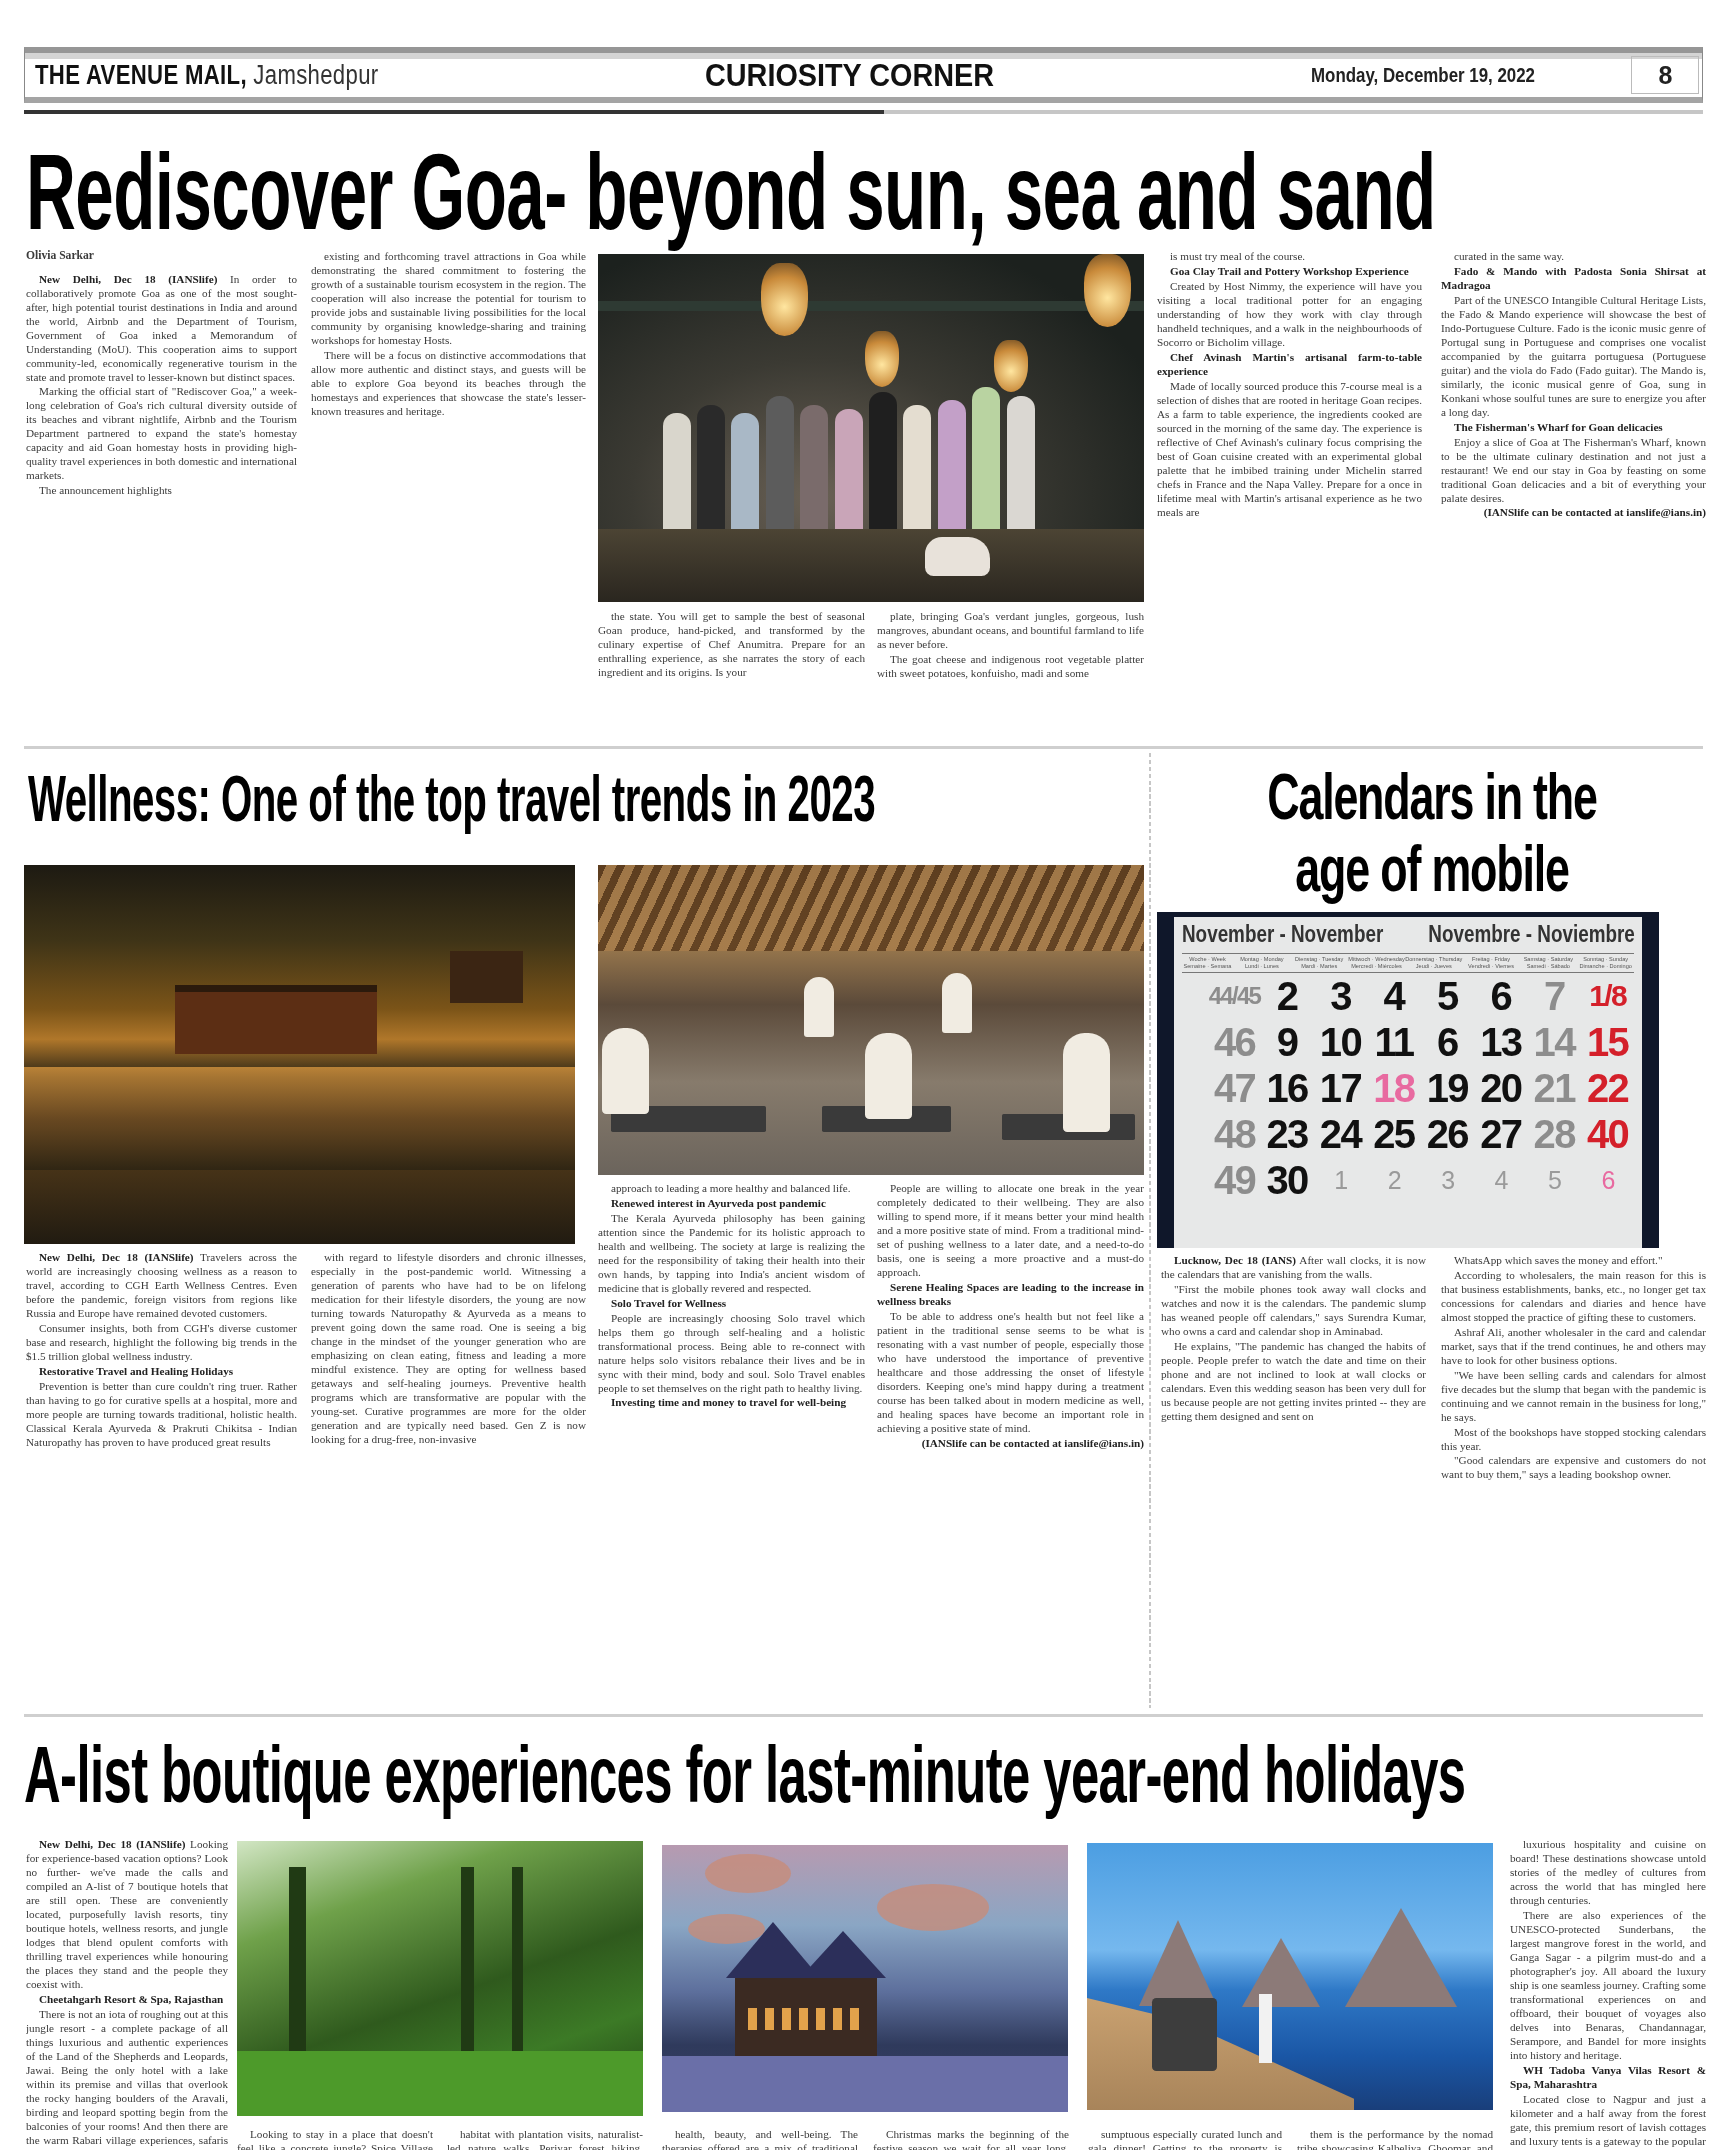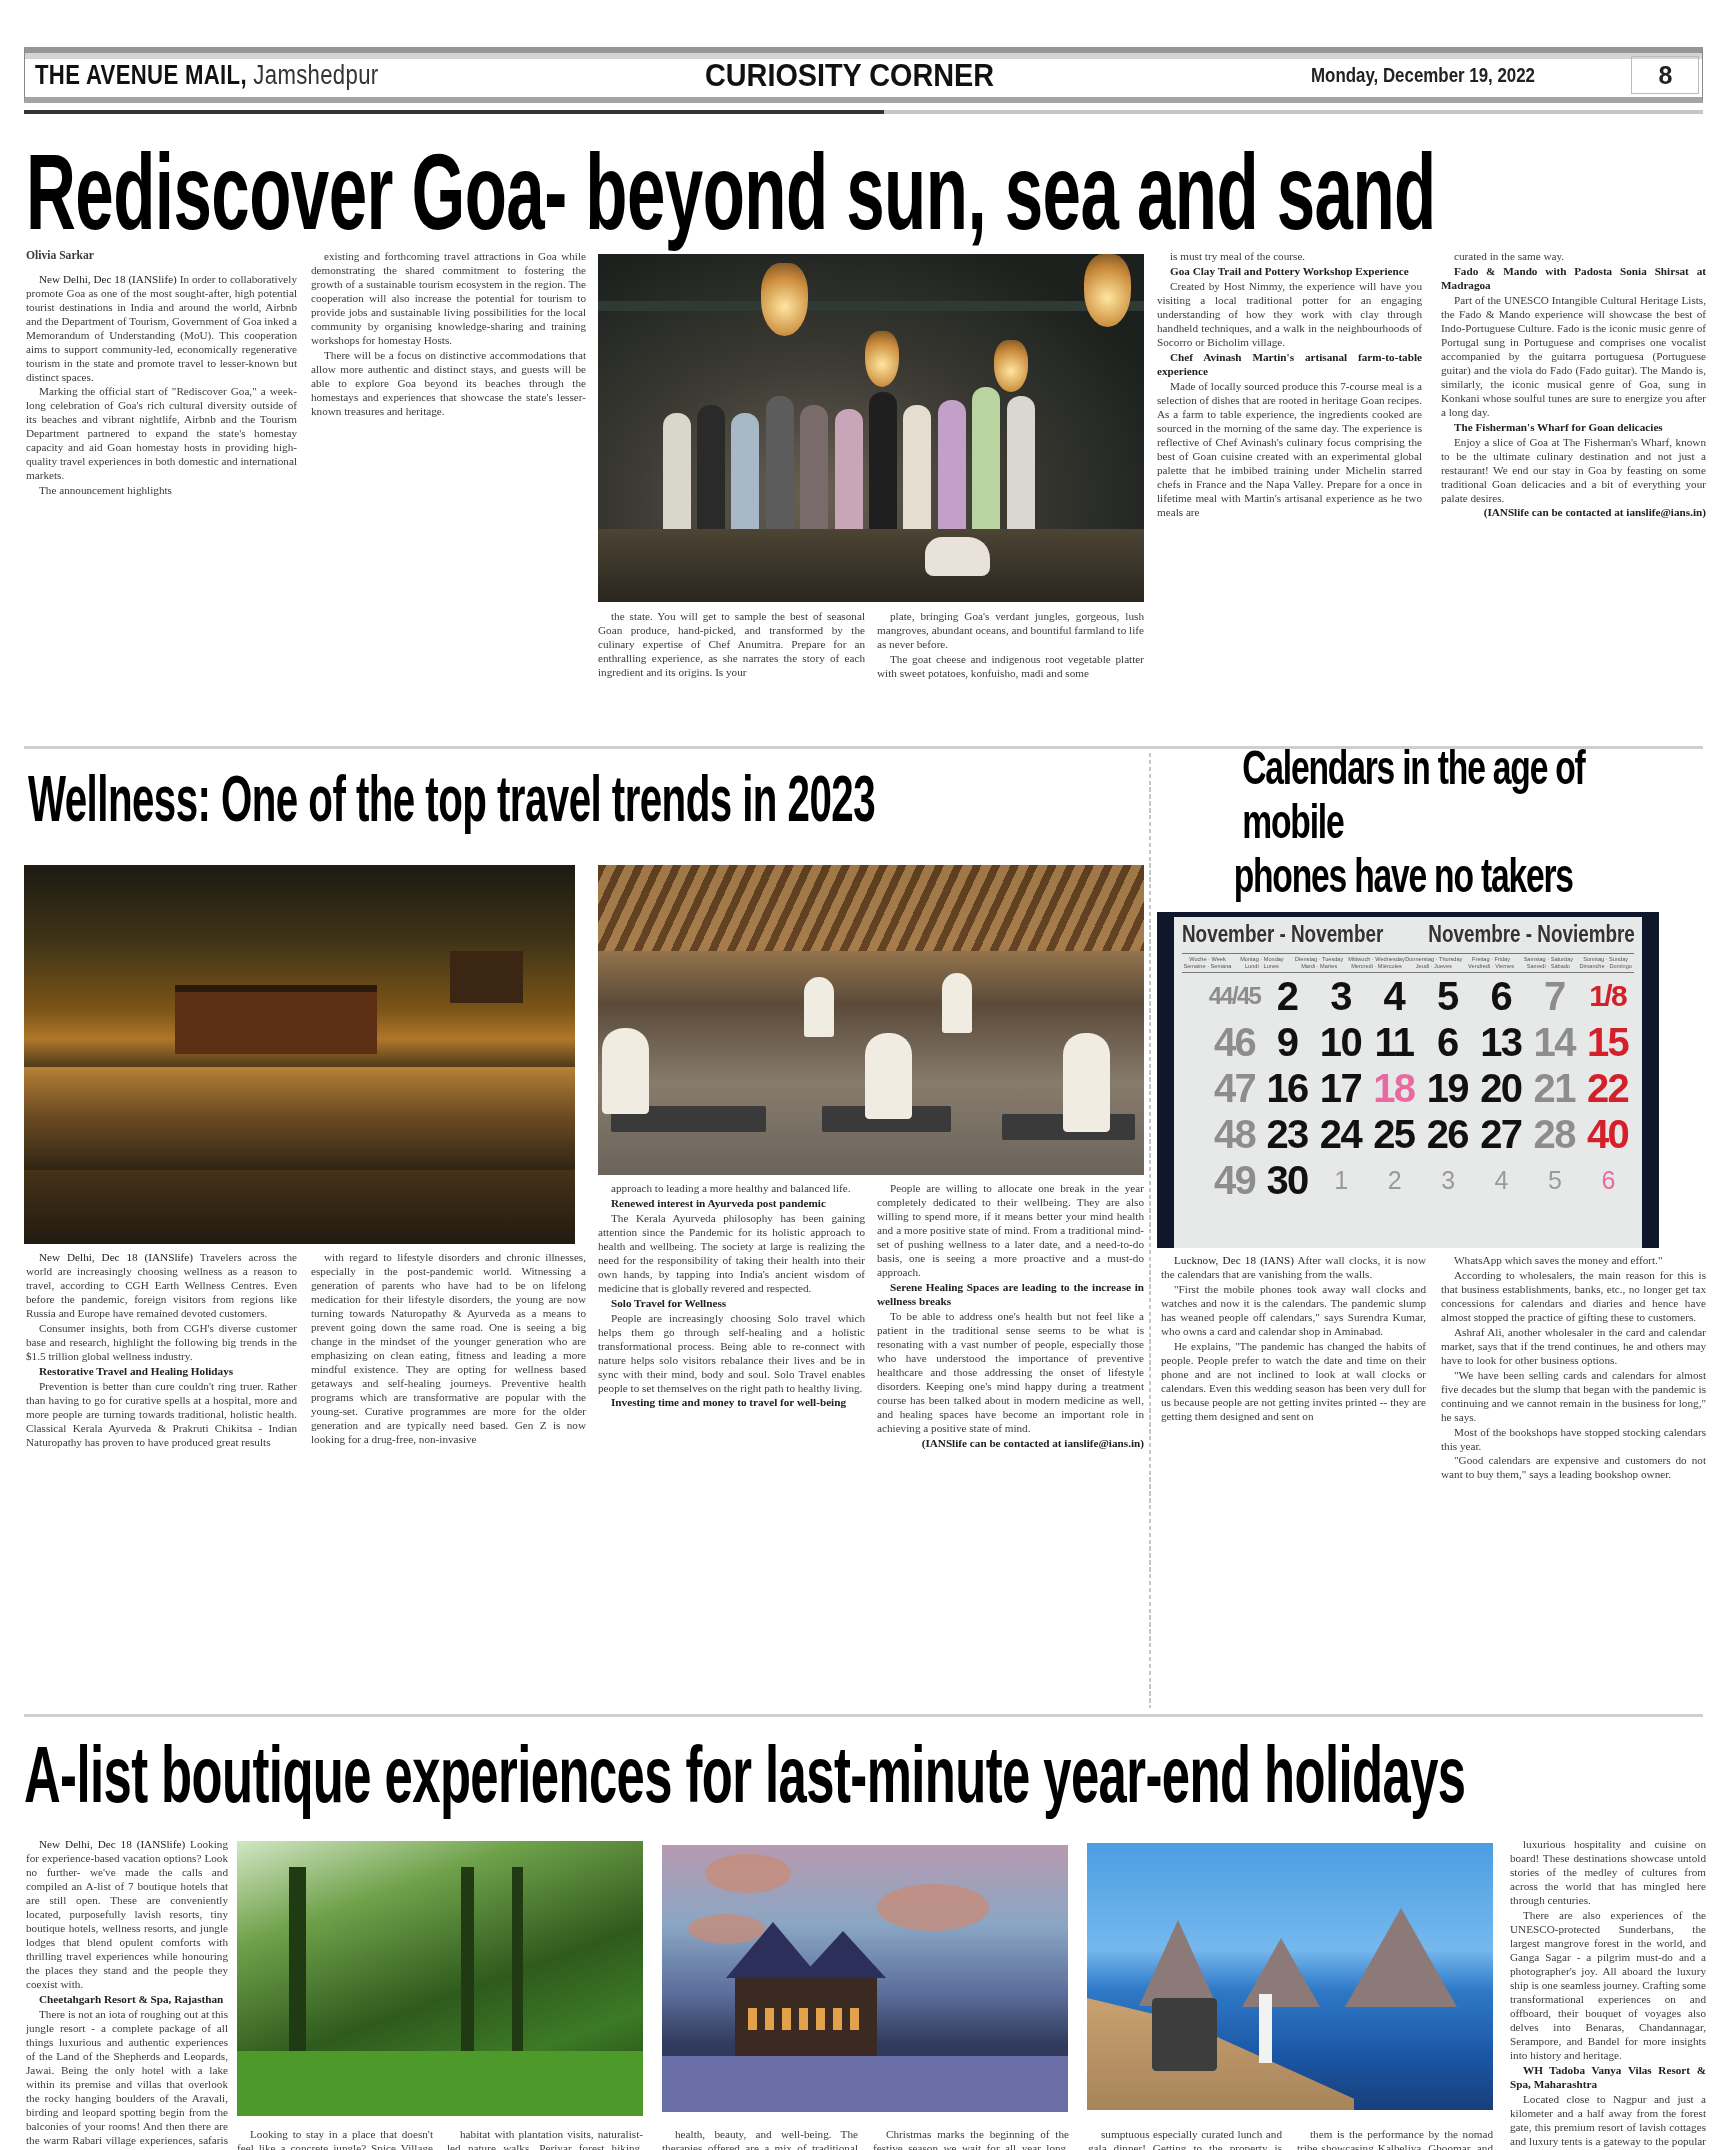--- a/index.html
+++ b/index.html
@@ -22,32 +22,32 @@
     display: flex; align-items: center; justify-content: center; font-family: "Liberation Sans", sans-serif;
     font-weight: 700; font-size: 25px; }
   .mh-rule { position: absolute; left: 24px; top: 110px; width: 1679px; height: 4.3px; background: #c6c6c6; }
   .mh-rule::before { content: ""; position: absolute; left: 0; top: 0; width: 860px; height: 4.3px; background: #333; }
 
   
   .headline { position: absolute; font-family: "Liberation Sans", sans-serif; font-weight: 700; color: #000;
     white-space: nowrap; transform-origin: left top; letter-spacing: -0.9px; }
   .hl-goa { left: 26px; top: 129px; font-size: 108px; transform: scaleX(0.64); }
   .hl-well { left: 27.5px; top: 761px; font-size: 65px; transform: scaleX(0.62); }
-  .hl-cal { left: 1161px; top: 741px; width: 542px; font-size: 48px; transform: none; text-align: left;
+  .hl-cal { left: 1161px; top: 762px; width: 542px; font-size: 64px; transform: none; text-align: center;
     line-height: 1.12; white-space: normal; letter-spacing: -1.7px; }
   .hl-cal span { display: inline-block; transform: scaleX(0.7); }
   .hl-bout { left: 24px; top: 1729px; font-size: 80px; transform: scaleX(0.635); }
 
   
   .col { position: absolute; font-size: 11.2px; line-height: 14px; text-align: justify; color: #3a3a3a; overflow: hidden; }
   .col p { text-indent: 13px; margin-bottom: 0.9px; }
   .col p.sub { font-weight: 700; color: #222; }
   .col p.byline { font-weight: 700; text-indent: 0; font-size: 11.6px; margin-bottom: 8.6px; }
   .col p.credit { font-weight: 700; text-align: right; text-indent: 0; color: #222; }
-  .col .dateline { font-weight: 400; color: #222; }
+  .col .dateline { font-weight: 700; color: #222; }
 
   
   .photo { position: absolute; overflow: hidden; }
   .goa-photo { left: 598px; top: 254px; width: 546px; height: 348px;
     background: radial-gradient(ellipse at 40% 70%, #6a6155 0%, #3b3a33 40%, #1c211e 80%); }
   .goa-photo .lamp { position: absolute; width: 47px; height: 73px; border-radius: 40% 40% 50% 50%;
     background: radial-gradient(circle at 50% 60%, #ffe6a0, #c98a3a 60%, #6b4a22 100%); }
   .goa-photo .beam { position: absolute; left: 0; right: 0; top: 47px; height: 10.3px; background: #2e3a33; }
   .goa-photo .person { position: absolute; bottom: 34px; width: 27.5px; border-radius: 13px 13px 2.6px 2.6px; }
   .goa-photo .floor { position: absolute; left: 0; right: 0; bottom: 0; height: 73px; background: linear-gradient(#4c4434, #2a261f); }

